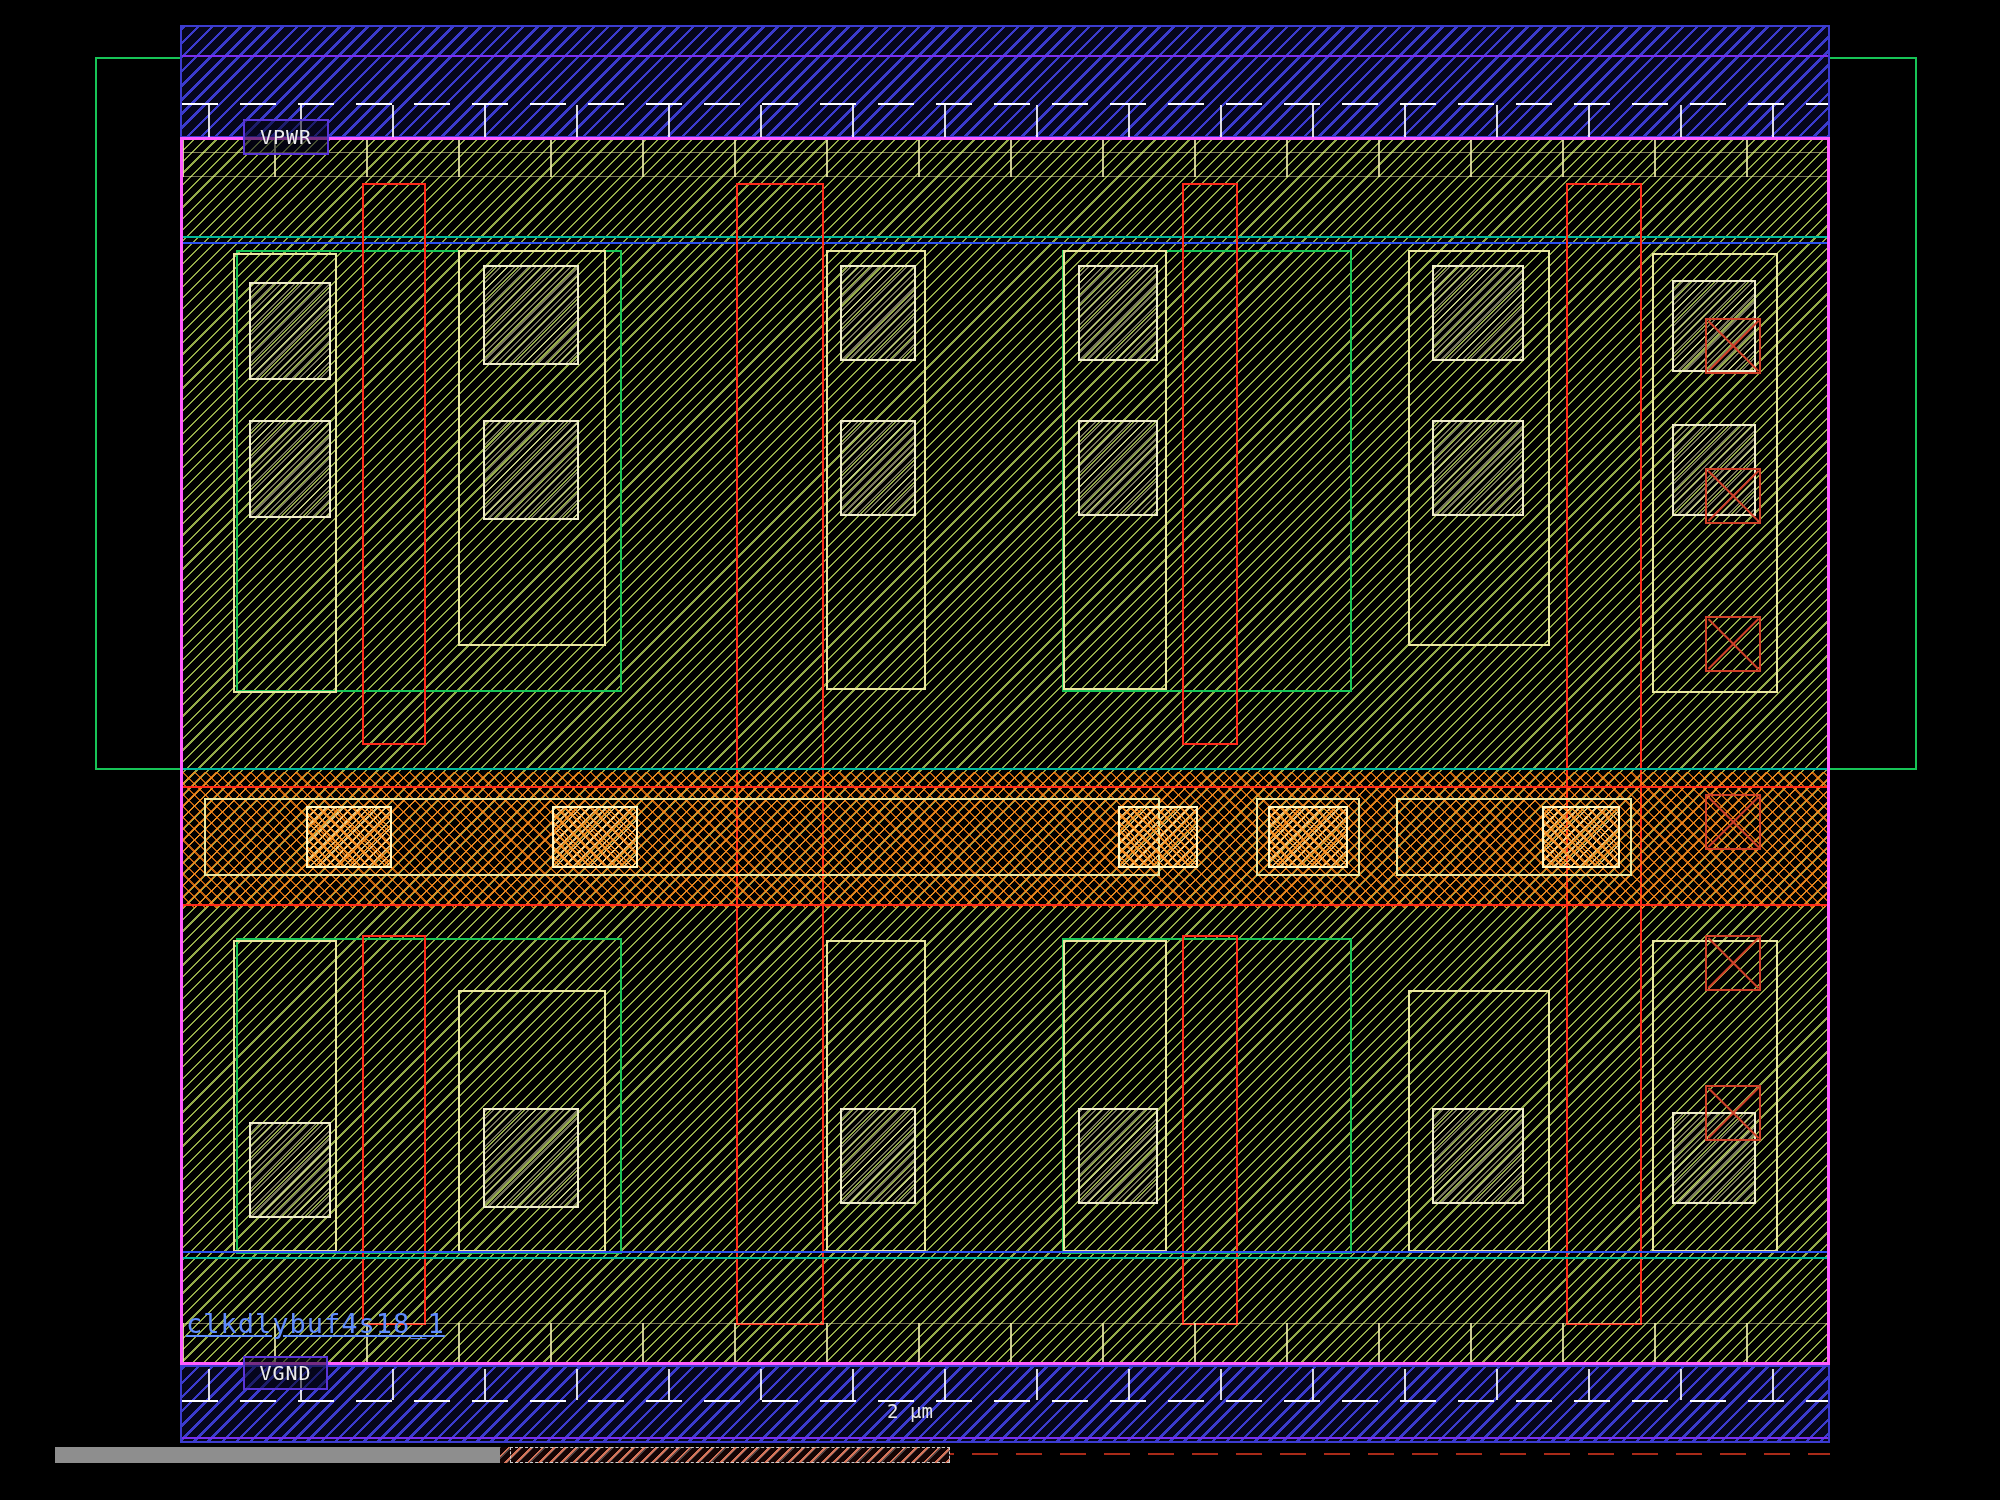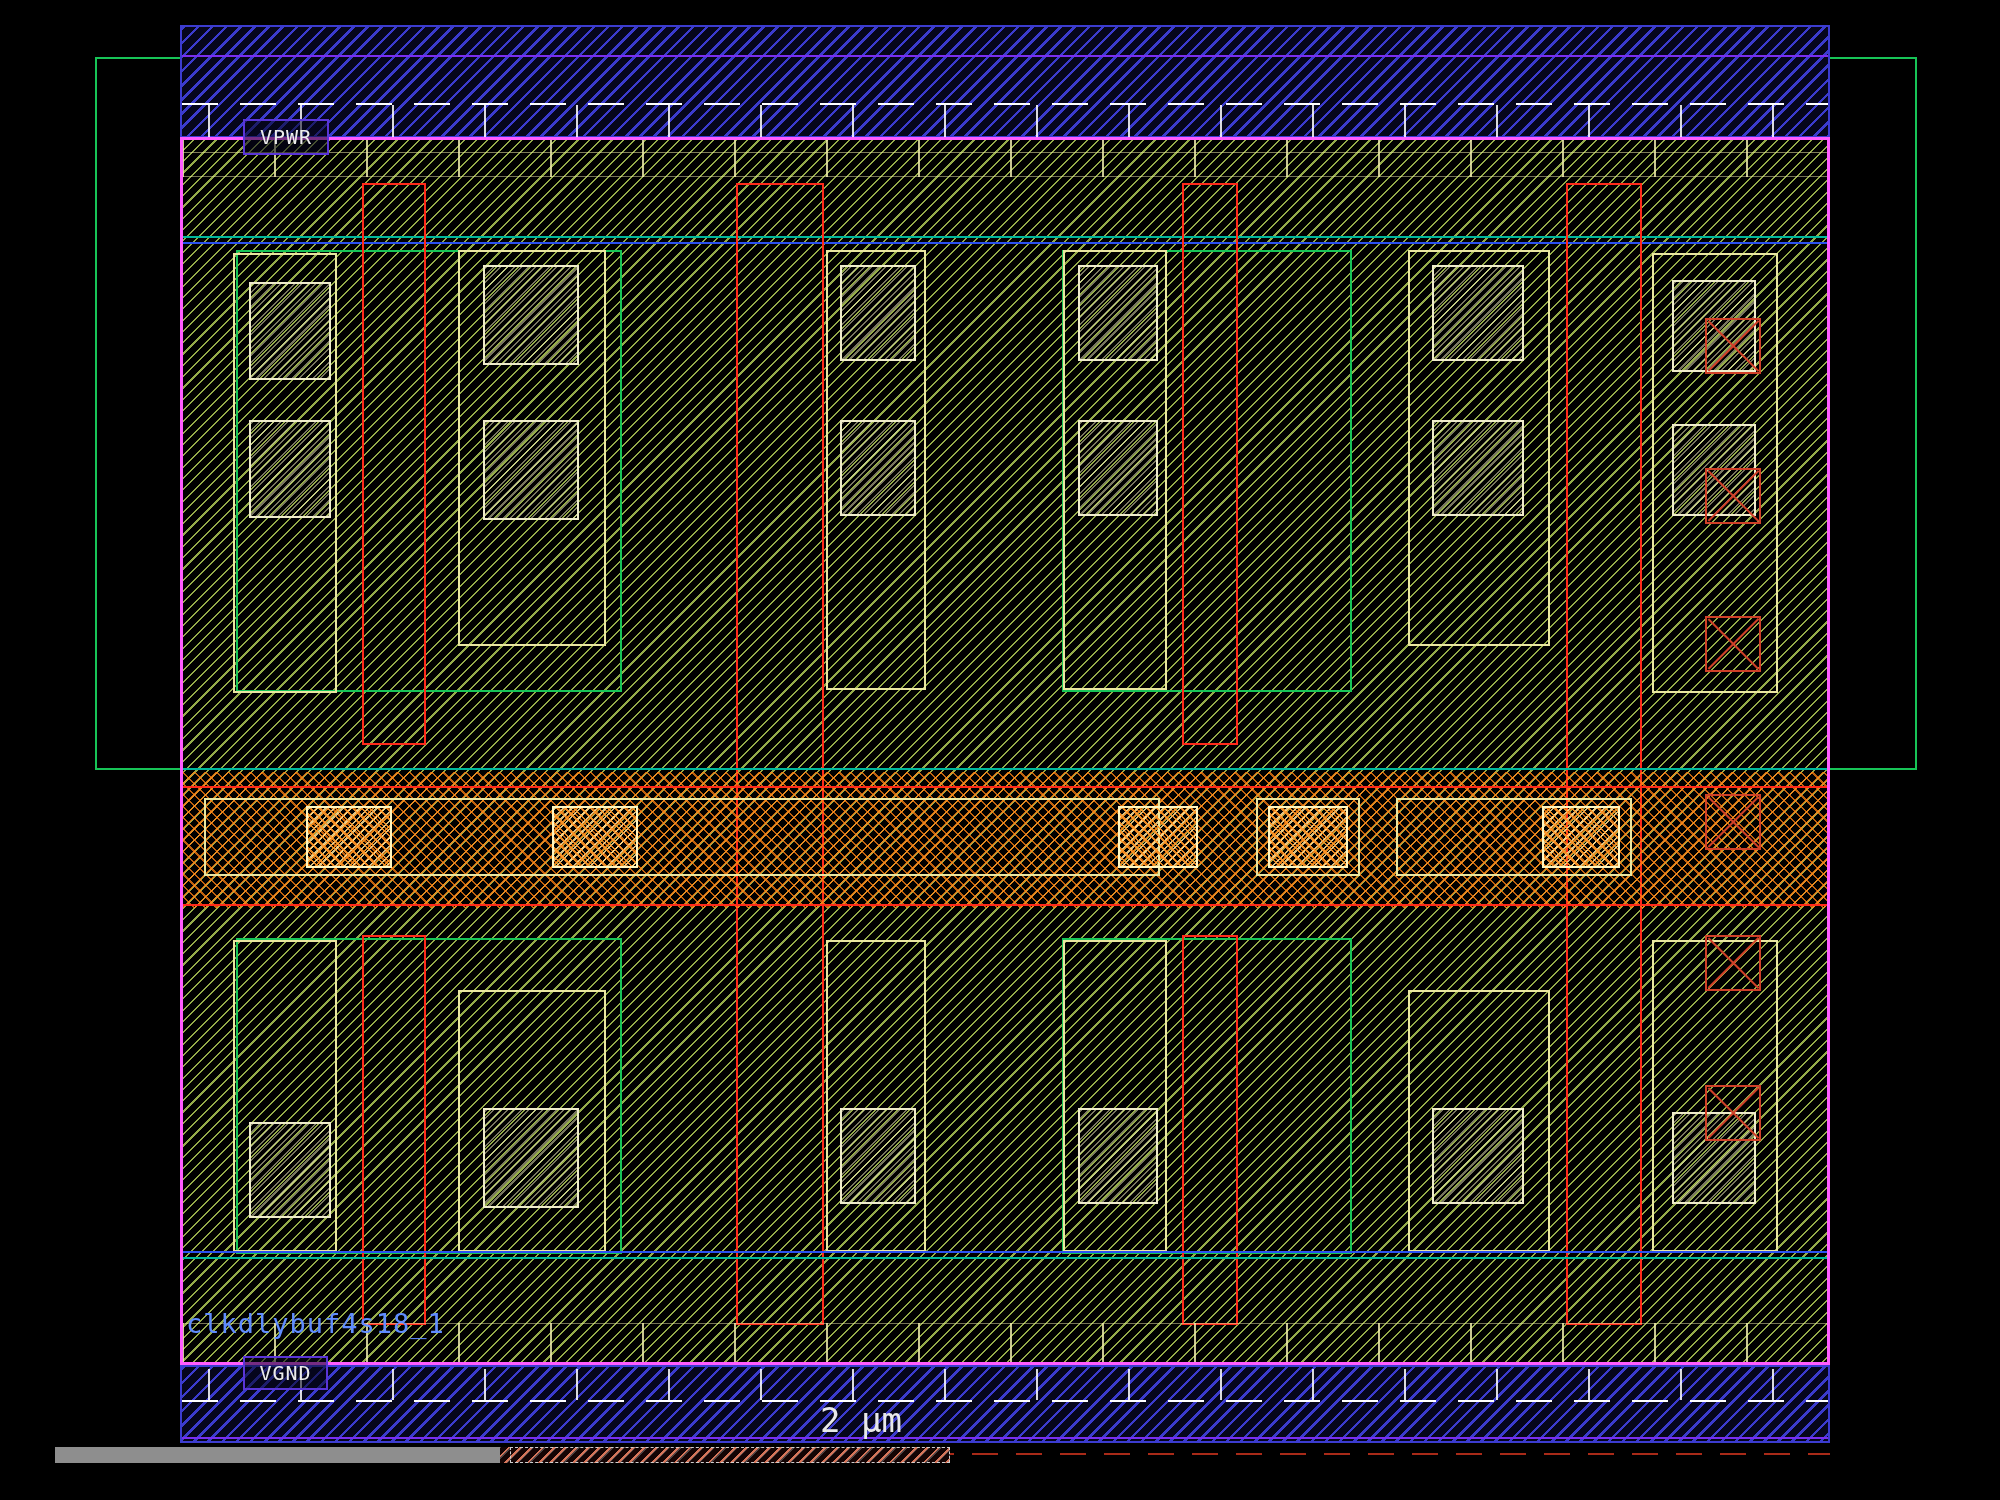--- a/index.html
+++ b/index.html
@@ -44,22 +44,22 @@
 
   
   .via { border:2px solid #d04028; }
   .via::before, .via::after { content:""; position:absolute; left:-18%; right:-18%; top:50%; height:2px; margin-top:-1px; background:#d04028; }
   .via::before { transform:rotate(45deg); }
   .via::after  { transform:rotate(-45deg); }
 
   
   .net-label { border:2px solid #5a35d8; background:rgba(5,5,30,0.55); color:#ececec;
                font-size:20px; letter-spacing:1px; display:flex; align-items:center; justify-content:center; }
-  .cellname  { color:#5f8cff; font-size:27px; letter-spacing:1px; }
-  .scaletext { color:#e8e8e8; font-size:34px; }
+  .cellname  { color:#5f8cff; font-size:27px; letter-spacing:1px;text-decoration:underline; }
+  .scaletext { color:#e8e8e8; font-size:19px; text-align:center; }
 </style>
 </head>
 <body>
 
 <div id="canvas">
 
   <div class="abs ol-green" style="left:95px; top:57px; width:1822px; height:713px;"></div>
 
   <div class="abs hatch-blue" style="left:180px; top:25px; width:1650px; height:113px;">
     <div class="abs hline" style="left:0; top:28px; width:100%; background:#7a2ef0;"></div>

